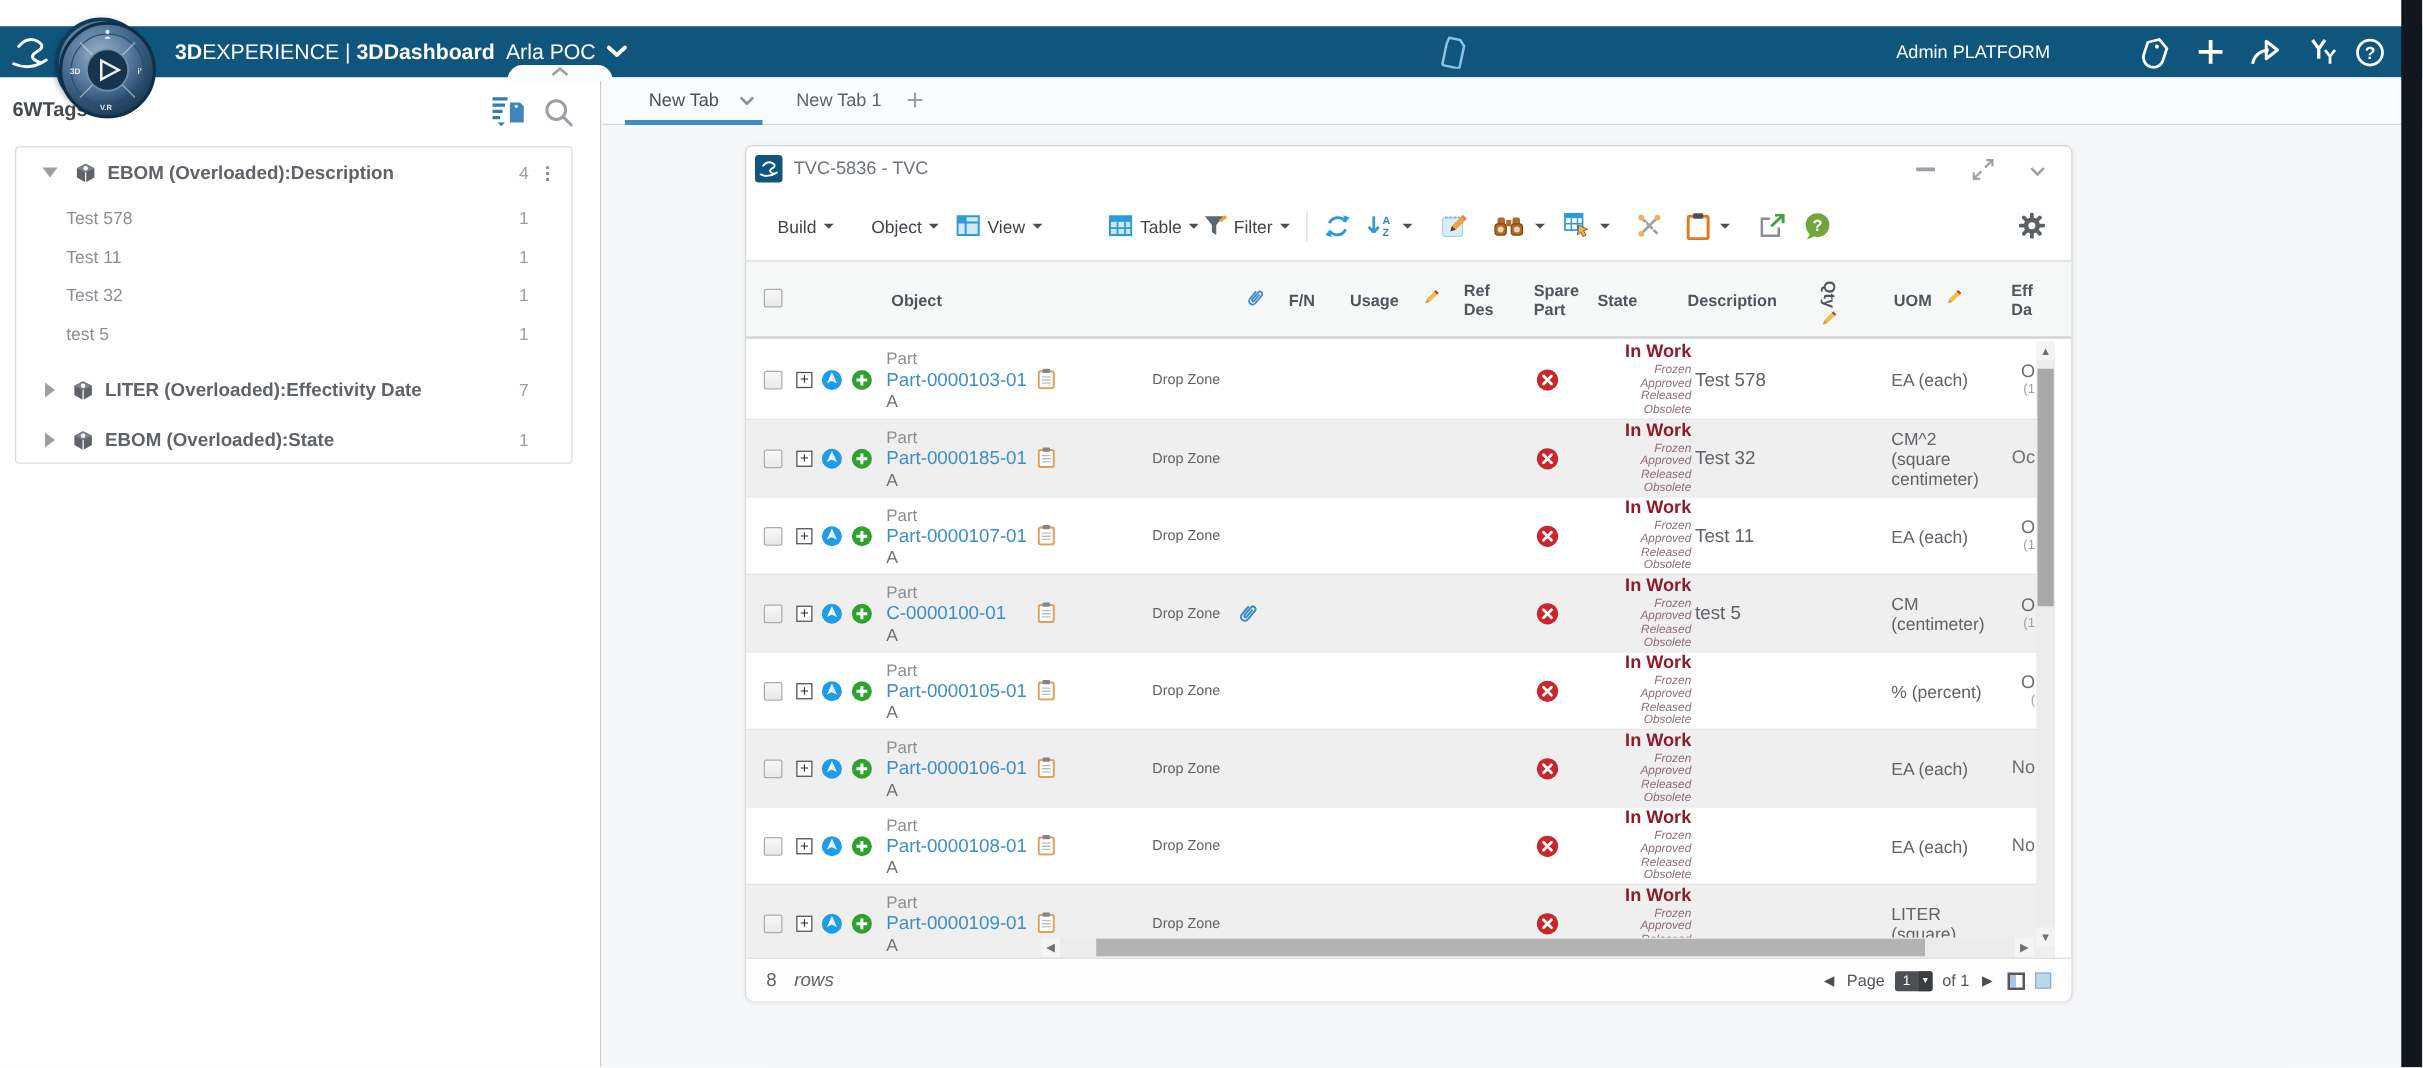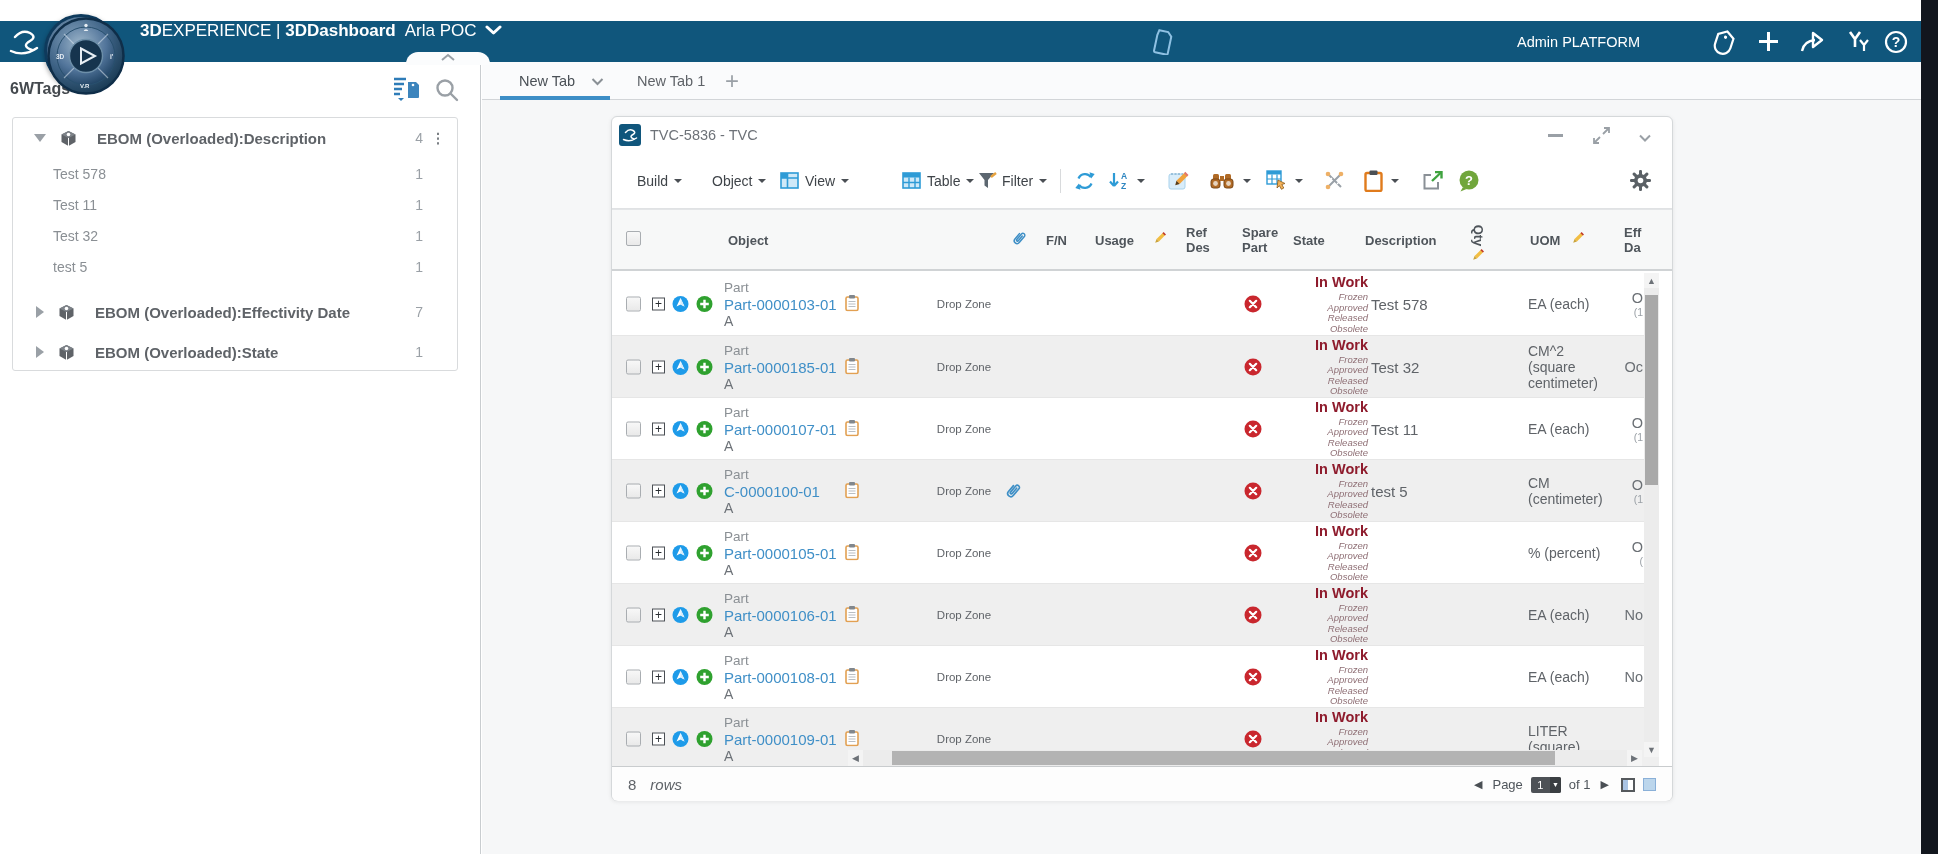--- a/index.html
+++ b/index.html
@@ -6,21 +6,21 @@
   body { font-family:"Liberation Sans", sans-serif; }
   .page { position:relative; width:1938px; height:854px; background:#fff; overflow:hidden; }
 
   
   .topstrip { position:absolute; left:0; top:0; width:100%; height:21px; background:#fff; }
   .topbar { position:absolute; left:0; top:21px; width:100%; height:41px; background:#10567C; }
   .logo3ds { position:absolute; left:8px; top:7px; z-index:3; }
   .compass { position:absolute; left:44px; top:14px; width:74px; height:74px; border-radius:50%;
     background:radial-gradient(circle at 35% 28%, #7d9cb8, #33577a 55%, #14344f 95%);
     border:3px solid #0e3a5c; z-index:4; box-shadow:0 2px 5px rgba(0,0,0,.35); }
-  .apptitle { position:absolute; left:140px; top:0; height:41px; display:flex; color:#fff; font-size:17px; z-index:2;}
+  .apptitle { position:absolute; left:140px; top:0; height:41px; display:flex; align-items:center; color:#fff; font-size:17px; z-index:2;}
   .apptitle b { font-weight:bold; }
   .apptitle .ws { margin-left:9px; }
   .apptitle .chev { margin-left:8px; }
   .searchbox { position:absolute; left:790px; top:7px; width:341px; height:32px; background:#fff; border-radius:3px; display:flex; align-items:center; }
   .searchbox input { border:none; outline:none; flex:1; padding:0 12px; font-size:14px; color:#555; background:transparent; font-family:inherit;}
   .searchbox input::placeholder { color:#9aa0a6; }
   .searchbox .mag { margin-right:9px; }
   .tagicon { position:absolute; left:1151px; top:8px; }
   .adminlabel { position:absolute; left:1517px; top:0; height:41px; display:flex; align-items:center; color:#fff; font-size:14.5px; }
   .tbicon { position:absolute; top:0; height:41px; display:flex; align-items:center; color:#fff; }
@@ -29,38 +29,38 @@
   .sidebar { position:absolute; left:0; top:62px; width:481px; height:792px; background:#fff; border-right:1px solid #c9cdd0; }
   .sb-title { position:absolute; left:10px; top:18px; font-size:16px; font-weight:bold; color:#44494e; }
   .sb-filter { position:absolute; left:392px; top:14px; }
   .sb-search { position:absolute; left:434px; top:15px; }
   .notch { position:absolute; left:406px; top:52px; width:84px; height:13px; background:#fbfcfd; border-radius:12px 12px 0 0; z-index:2; display:flex; justify-content:center; }
   .card { position:absolute; left:12px; top:55px; width:446px; height:254px; background:#fff; border:1px solid #d9dbdd; border-radius:3px; }
   .tree-group { position:relative; height:40px; display:flex; align-items:center; }
   .tree-group .tri-down { width:0; height:0; border-left:6px solid transparent; border-right:6px solid transparent; border-top:8px solid #9aa0a6; margin-left:21px; }
   .tree-group .tri-right { width:0; height:0; border-top:6px solid transparent; border-bottom:6px solid transparent; border-left:8px solid #9aa0a6; margin-left:23px; }
   .tree-group .cube { margin-left:14px; display:flex; }
-  .glabel { margin-left:20px; font-size:15px; font-weight:bold; color:#5f6368; }
+  .glabel { margin-left:9px; font-size:15px; font-weight:bold; color:#5f6368; }
   .gcount { position:absolute; right:34px; font-size:14px; color:#9aa0a6; }
   .gdots { position:absolute; right:12px; font-size:14px; color:#7a7f84; font-weight:bold; letter-spacing:0; }
   .tree-item { position:relative; height:31px; display:flex; align-items:center; }
   .clabel { margin-left:40px; font-size:14px; color:#8a8f94; }
   .tree-sep { height:10px; }
 
   
   .main { position:absolute; left:482px; top:62px; right:0; bottom:0; background:#f6f7f8; }
   .tabstrip { position:absolute; left:0; top:0; right:0; height:38px; background:#fafbfc; border-bottom:1px solid #d2d5d8; }
   .tab1 { position:absolute; left:37px; top:0; height:38px; display:flex; align-items:center; font-size:14.5px; color:#4a5056; }
   .tab1 .chev { margin-left:16px; }
   .tab-underline { position:absolute; left:18px; top:34px; width:110px; height:4px; background:#3d8ec6; }
   .tab2 { position:absolute; left:155px; top:0; height:38px; display:flex; align-items:center; font-size:14.5px; color:#5f6368; }
   .tabadd { position:absolute; left:243px; top:0; height:38px; display:flex; align-items:center; font-size:24px; color:#9aa0a6; font-weight:normal; }
 
   
-  .panel { position:absolute; left:611px; top:116px; width:1062px; height:685px; background:#fff; border:1px solid #d5d8da; border-radius:6px; box-shadow:0 1px 4px rgba(0,0,0,.08); }
+  .panel { position:absolute; left:596px; top:116px; width:1062px; height:685px; background:#fff; border:1px solid #d5d8da; border-radius:6px; box-shadow:0 1px 4px rgba(0,0,0,.08); }
   .p-title { position:absolute; left:0; top:0; right:0; height:36px; }
   .p-chip { position:absolute; left:7px; top:7px; width:22px; height:22px; background:#10567C; border-radius:3px; display:flex; align-items:center; justify-content:center; }
   .p-name { position:absolute; left:38px; top:0; height:36px; display:flex; align-items:center; font-size:14.5px; color:#6d7278; }
   .p-min { position:absolute; left:936px; top:17px; width:15px; height:2.5px; background:#9aa0a6; }
   .p-max { position:absolute; left:981px; top:10px; }
   .p-chev { position:absolute; left:1026px; top:12px; }
 
   .p-toolbar { position:absolute; left:0; top:36px; right:0; height:56px; border-bottom:1px solid #e0e2e4; }
   .titem { position:absolute; top:0; height:55px; display:flex; align-items:center; font-size:14px; color:#3f4449; }
   .caret { display:inline-block; width:0; height:0; border:4px solid transparent; border-top-color:#4a4f54; margin-left:6px; transform:translateY(2px); }
@@ -265,21 +265,21 @@
         <div class="tree-group">
           <span class="tri-right"></span>
           <span class="cube">
             <svg width="17" height="17" viewBox="0 0 17 17">
               <path d="M8.5 1 L15.5 4.5 V12 L8.5 16 L1.5 12 V4.5 Z" fill="#5f6368"></path>
               <path d="M8.5 1 L15.5 4.5 L8.5 8 L1.5 4.5 Z" fill="#7d8288"></path>
               <path d="M8.5 8 v8" stroke="#fff" stroke-width="1"></path>
               <circle cx="8.5" cy="4.5" r="1.8" fill="#fff"></circle>
             </svg>
           </span>
-          <span class="glabel">EBOM (Overloaded):Effectivity Date</span>
+          <span class="glabel">LITER (Overloaded):Effectivity Date</span>
           <span class="gcount">7</span>
         </div>
         <div class="tree-group">
           <span class="tri-right"></span>
           <span class="cube">
             <svg width="17" height="17" viewBox="0 0 17 17">
               <path d="M8.5 1 L15.5 4.5 V12 L8.5 16 L1.5 12 V4.5 Z" fill="#5f6368"></path>
               <path d="M8.5 1 L15.5 4.5 L8.5 8 L1.5 4.5 Z" fill="#7d8288"></path>
               <path d="M8.5 8 v8" stroke="#fff" stroke-width="1"></path>
               <circle cx="8.5" cy="4.5" r="1.8" fill="#fff"></circle>

